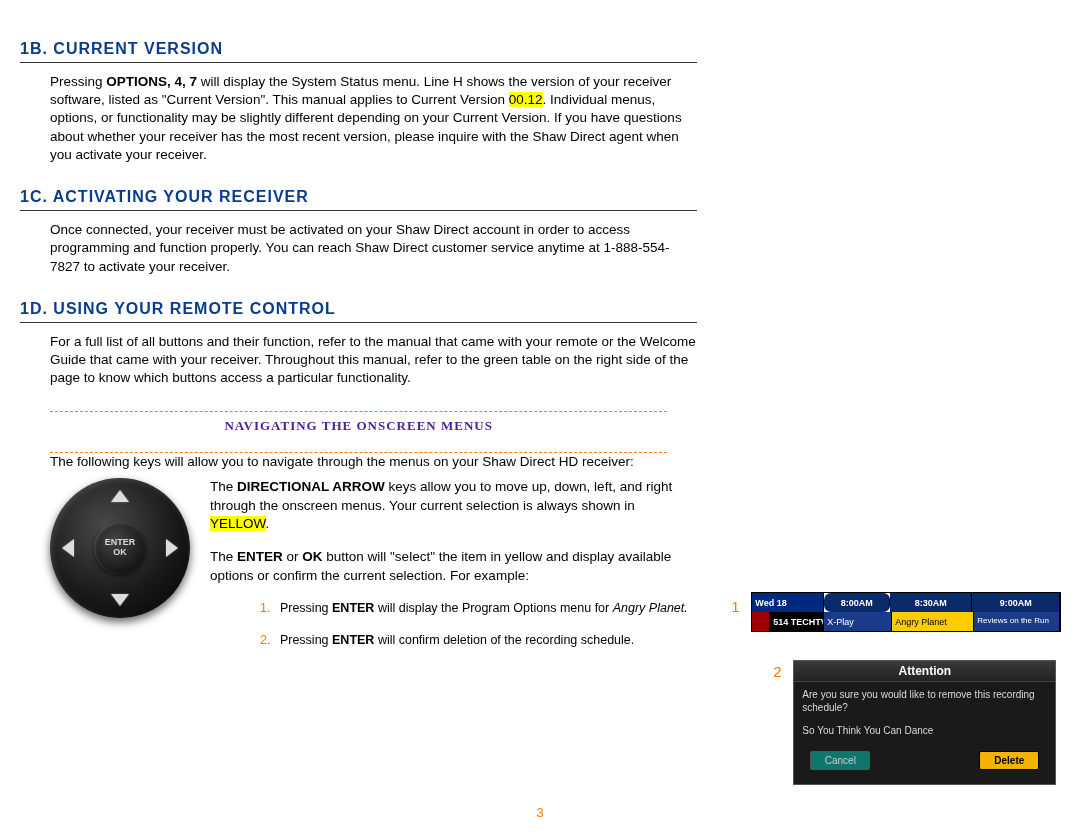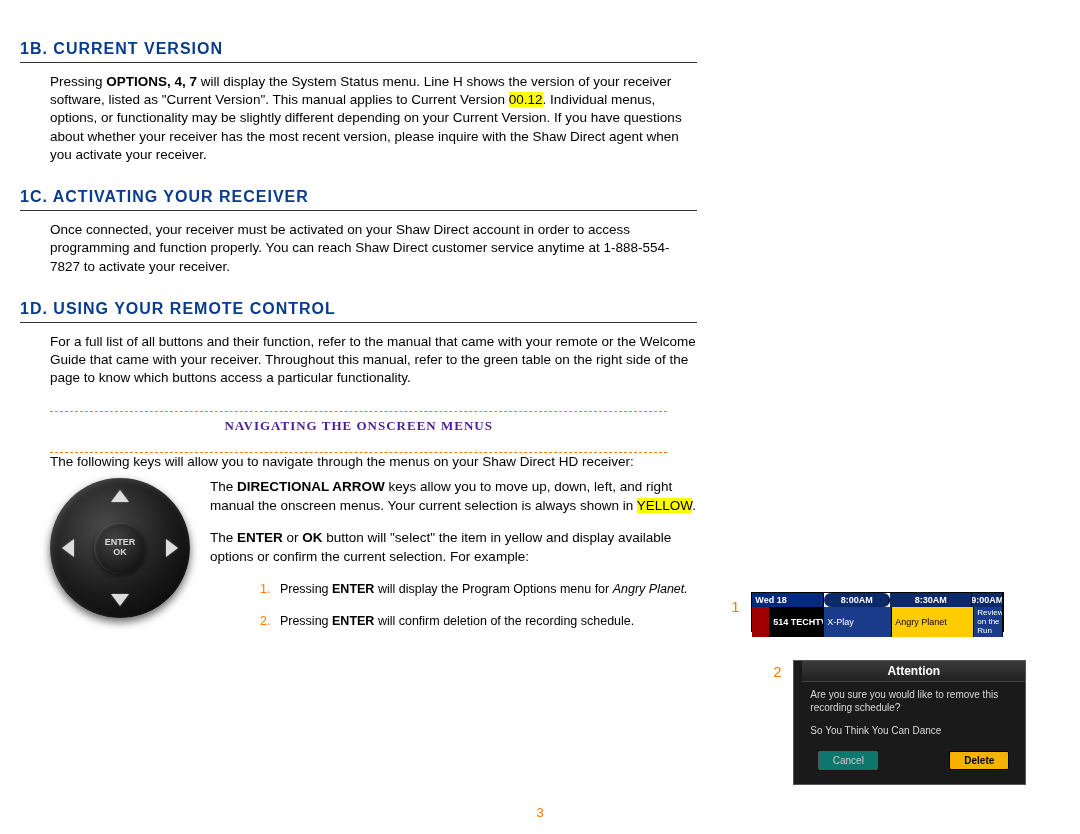--- a/index.html
+++ b/index.html
@@ -116,21 +116,21 @@
   .callout-num {
     color: #ff7800;
     font-size: 15px;
     position: absolute;
   }
   .num1 { left: 0px; top: 558px; }
   .num2 { left: 42px; top: 623px; }
   .guide-strip {
     position: absolute;
     left: 20px; top: 552px;
-    width: 253px; height: 40px;
+    width: 310px; height: 40px;
     font-size: 9px;
     color: #fff;
     display: flex;
     flex-direction: column;
     border: 1px solid #000;
   }
   .gs-row { display: flex; flex: 1; }
   .gs-cell {
     border-right: 1px solid #000;
     padding: 2px 3px;
@@ -143,26 +143,26 @@
   .gs-wed { background: #002a80; flex: 0 0 72px; font-weight:bold;}
   .gs-red { background: #a00000; flex: 0 0 18px; }
   .gs-ch  { background: #000; flex: 0 0 54px; font-weight:bold;}
   .gs-xplay { background: #1a3a8a; flex: 0 0 68px; }
   .gs-sel { background: #ffcc00; color:#000; flex: 0 0 82px; }
   .gs-rev { background: #1a3a8a; flex: 1; font-size:8px; line-height:1.1; white-space: normal;}
   .gs-t   { flex: 0 0 66px; border-radius: 7px; }
   .dialog {
     position: absolute;
     left: 62px; top: 620px;
-    width: 233px;
+    width: 263px;
     background: #1a1a1a;
     border: 1px solid #555;
     color: #d8d8d8;
     font-size: 11px;
-    padding: 0 0 8px 8px;
+    padding: 0 0 8px 0;
   }
   .dlg-title {
     background: linear-gradient(#3a3a3a,#222);
     text-align: center;
     font-weight: bold;
     color: #fff;
     padding: 3px 0;
     border-bottom: 1px solid #444;
     font-size: 12px;
   }
@@ -223,21 +223,21 @@
           <div class="tri tri-left"></div>
           <div class="tri tri-right"></div>
           <div class="pad-center">
             <span>ENTER</span>
             <span>OK</span>
           </div>
         </div>
       </div>
       <div class="nav-text">
         <p>
-          <span>The </span><b>DIRECTIONAL ARROW</b><span> keys allow you to move up, down, left, and right manual the onscreen menus.  Your current selection is always shown in </span><span class="hl">YELLOW</span><span>.</span>
+          <span>The </span><b>DIRECTIONAL ARROW</b><span> keys allow you to move up, down, left, and right through the onscreen menus.  Your current selection is always shown in </span><span class="hl">YELLOW</span><span>.</span>
         </p>
         <p>
           <span>The </span><b>ENTER</b><span> or </span><b>OK</b><span> button will "select" the item in yellow and display available options or confirm the current selection.  For example:</span>
         </p>
         <ul class="ol-examples">
           <li>
             <span class="ol-num">1.</span>
             <span>Pressing </span><b>ENTER</b><span> will display the Program Options menu for </span><span class="italic">Angry Planet.</span>
           </li>
           <li>

